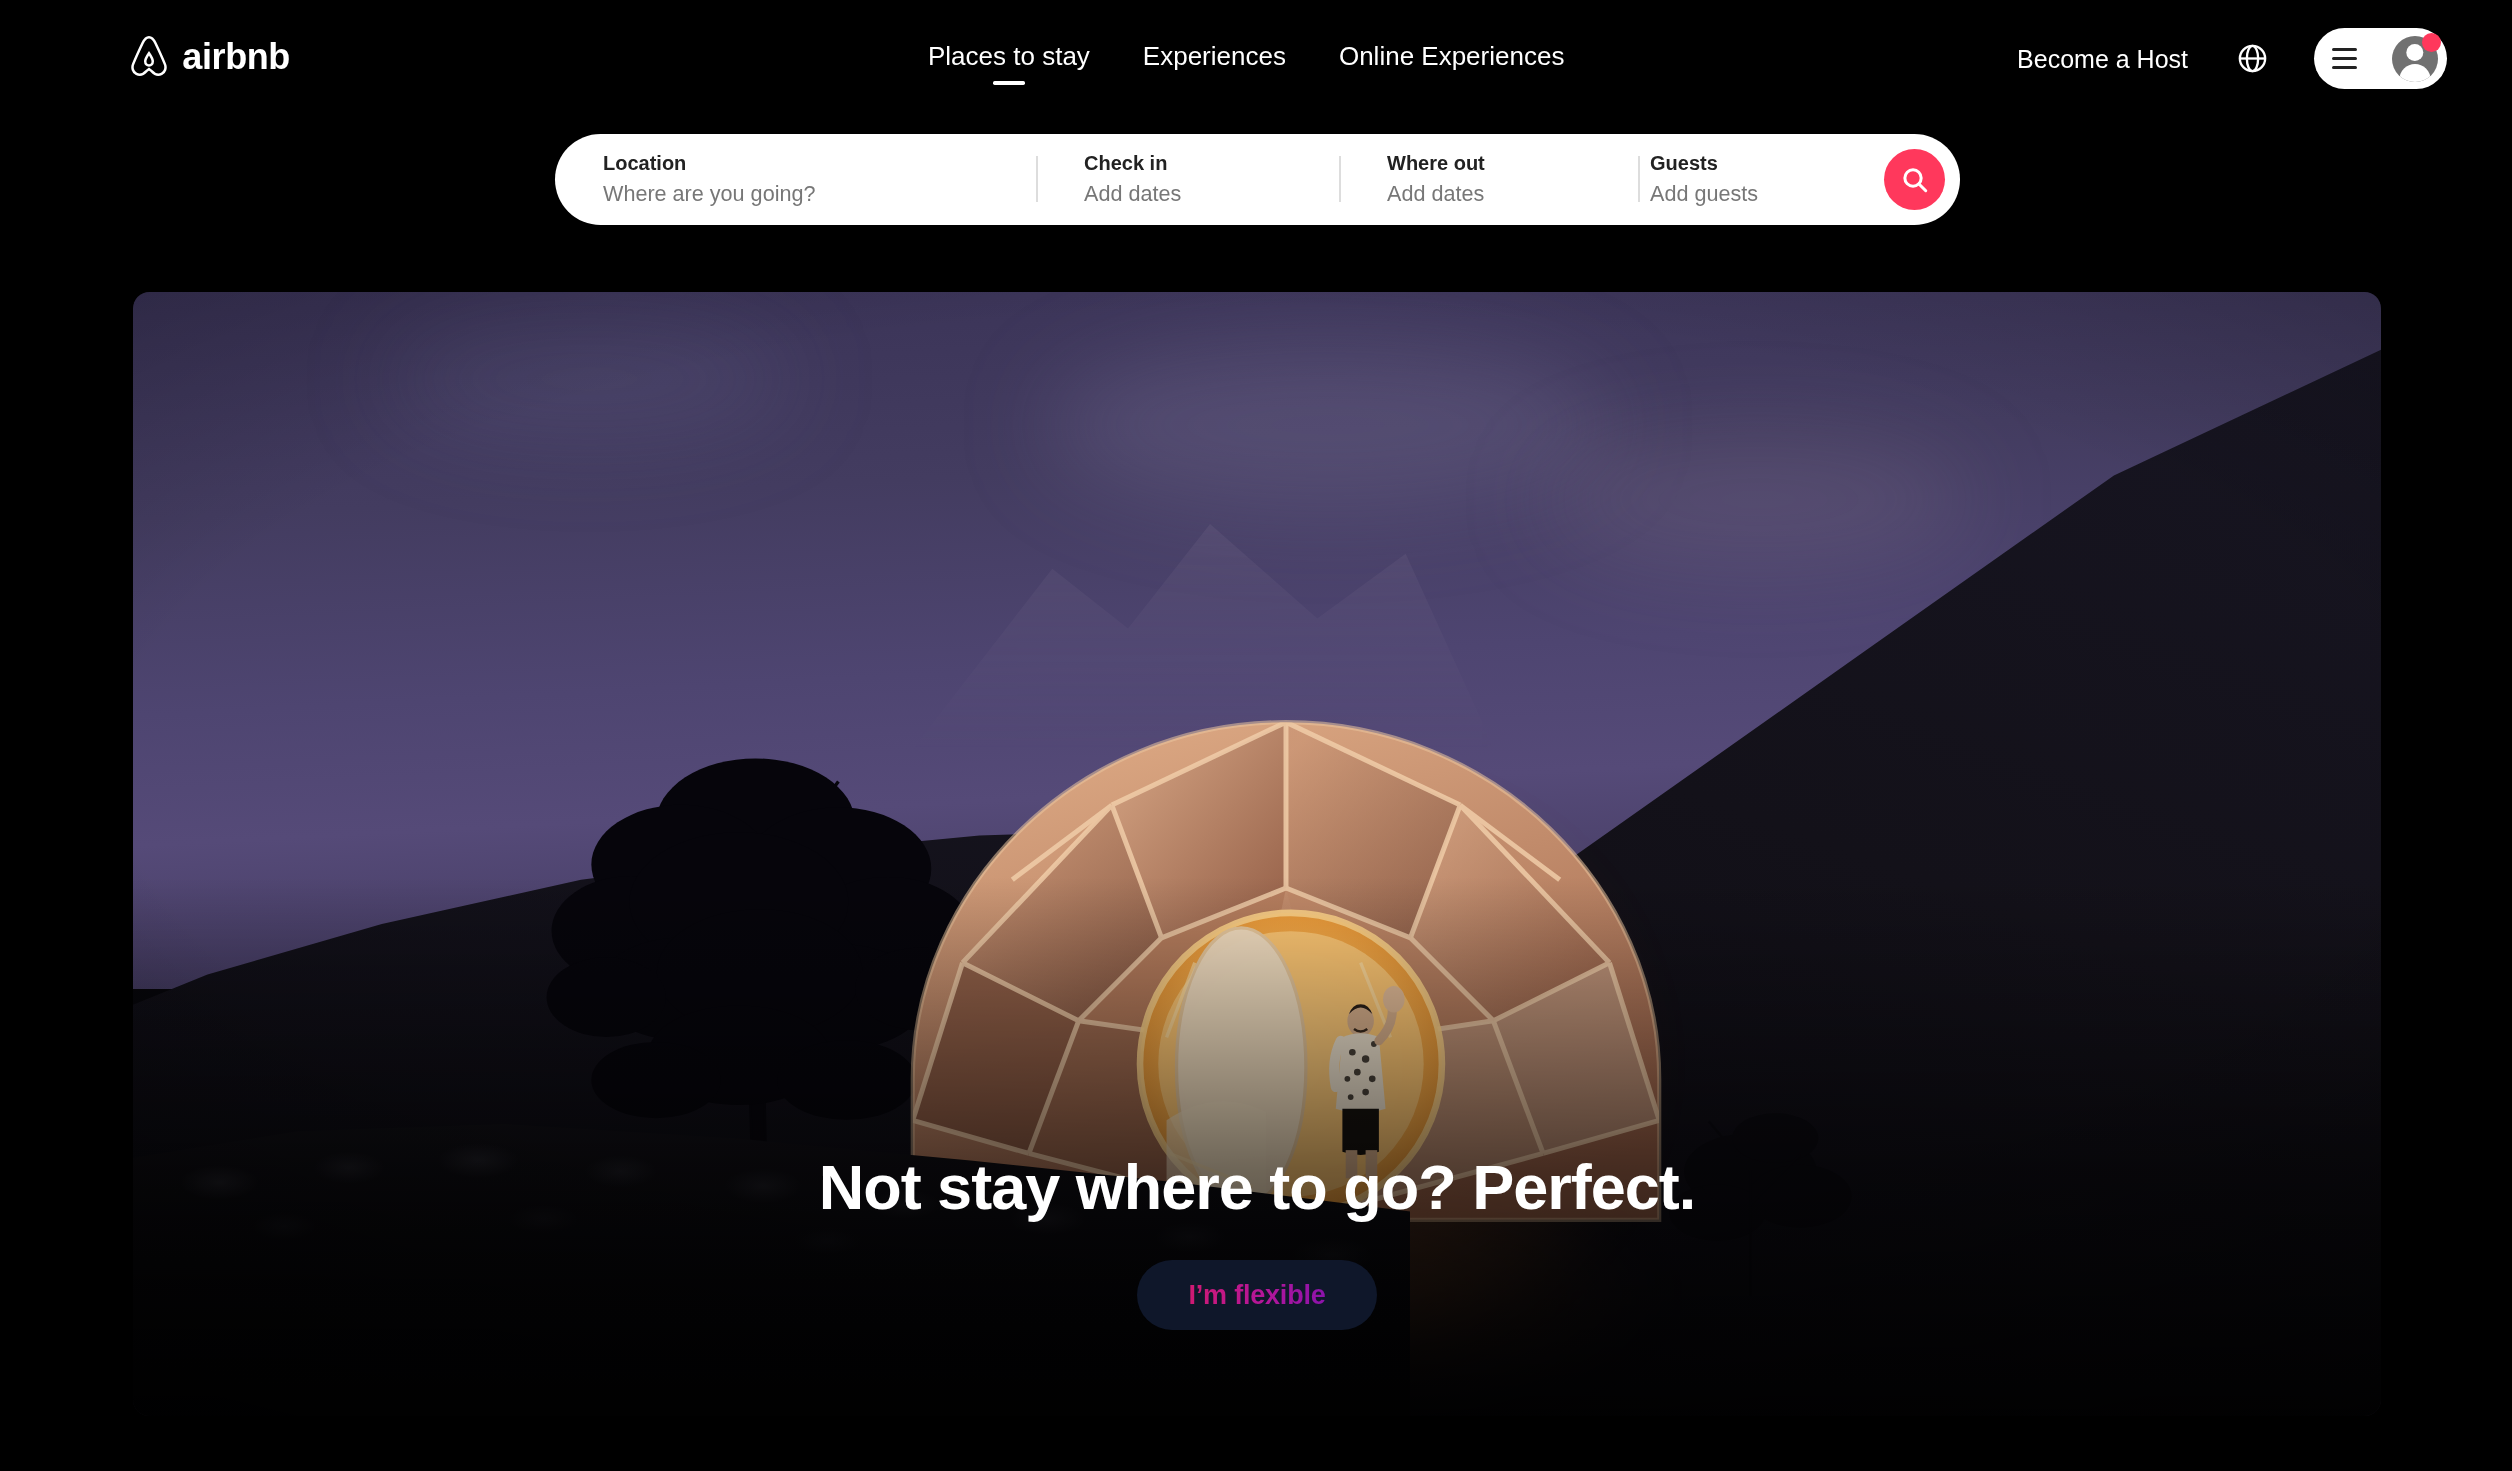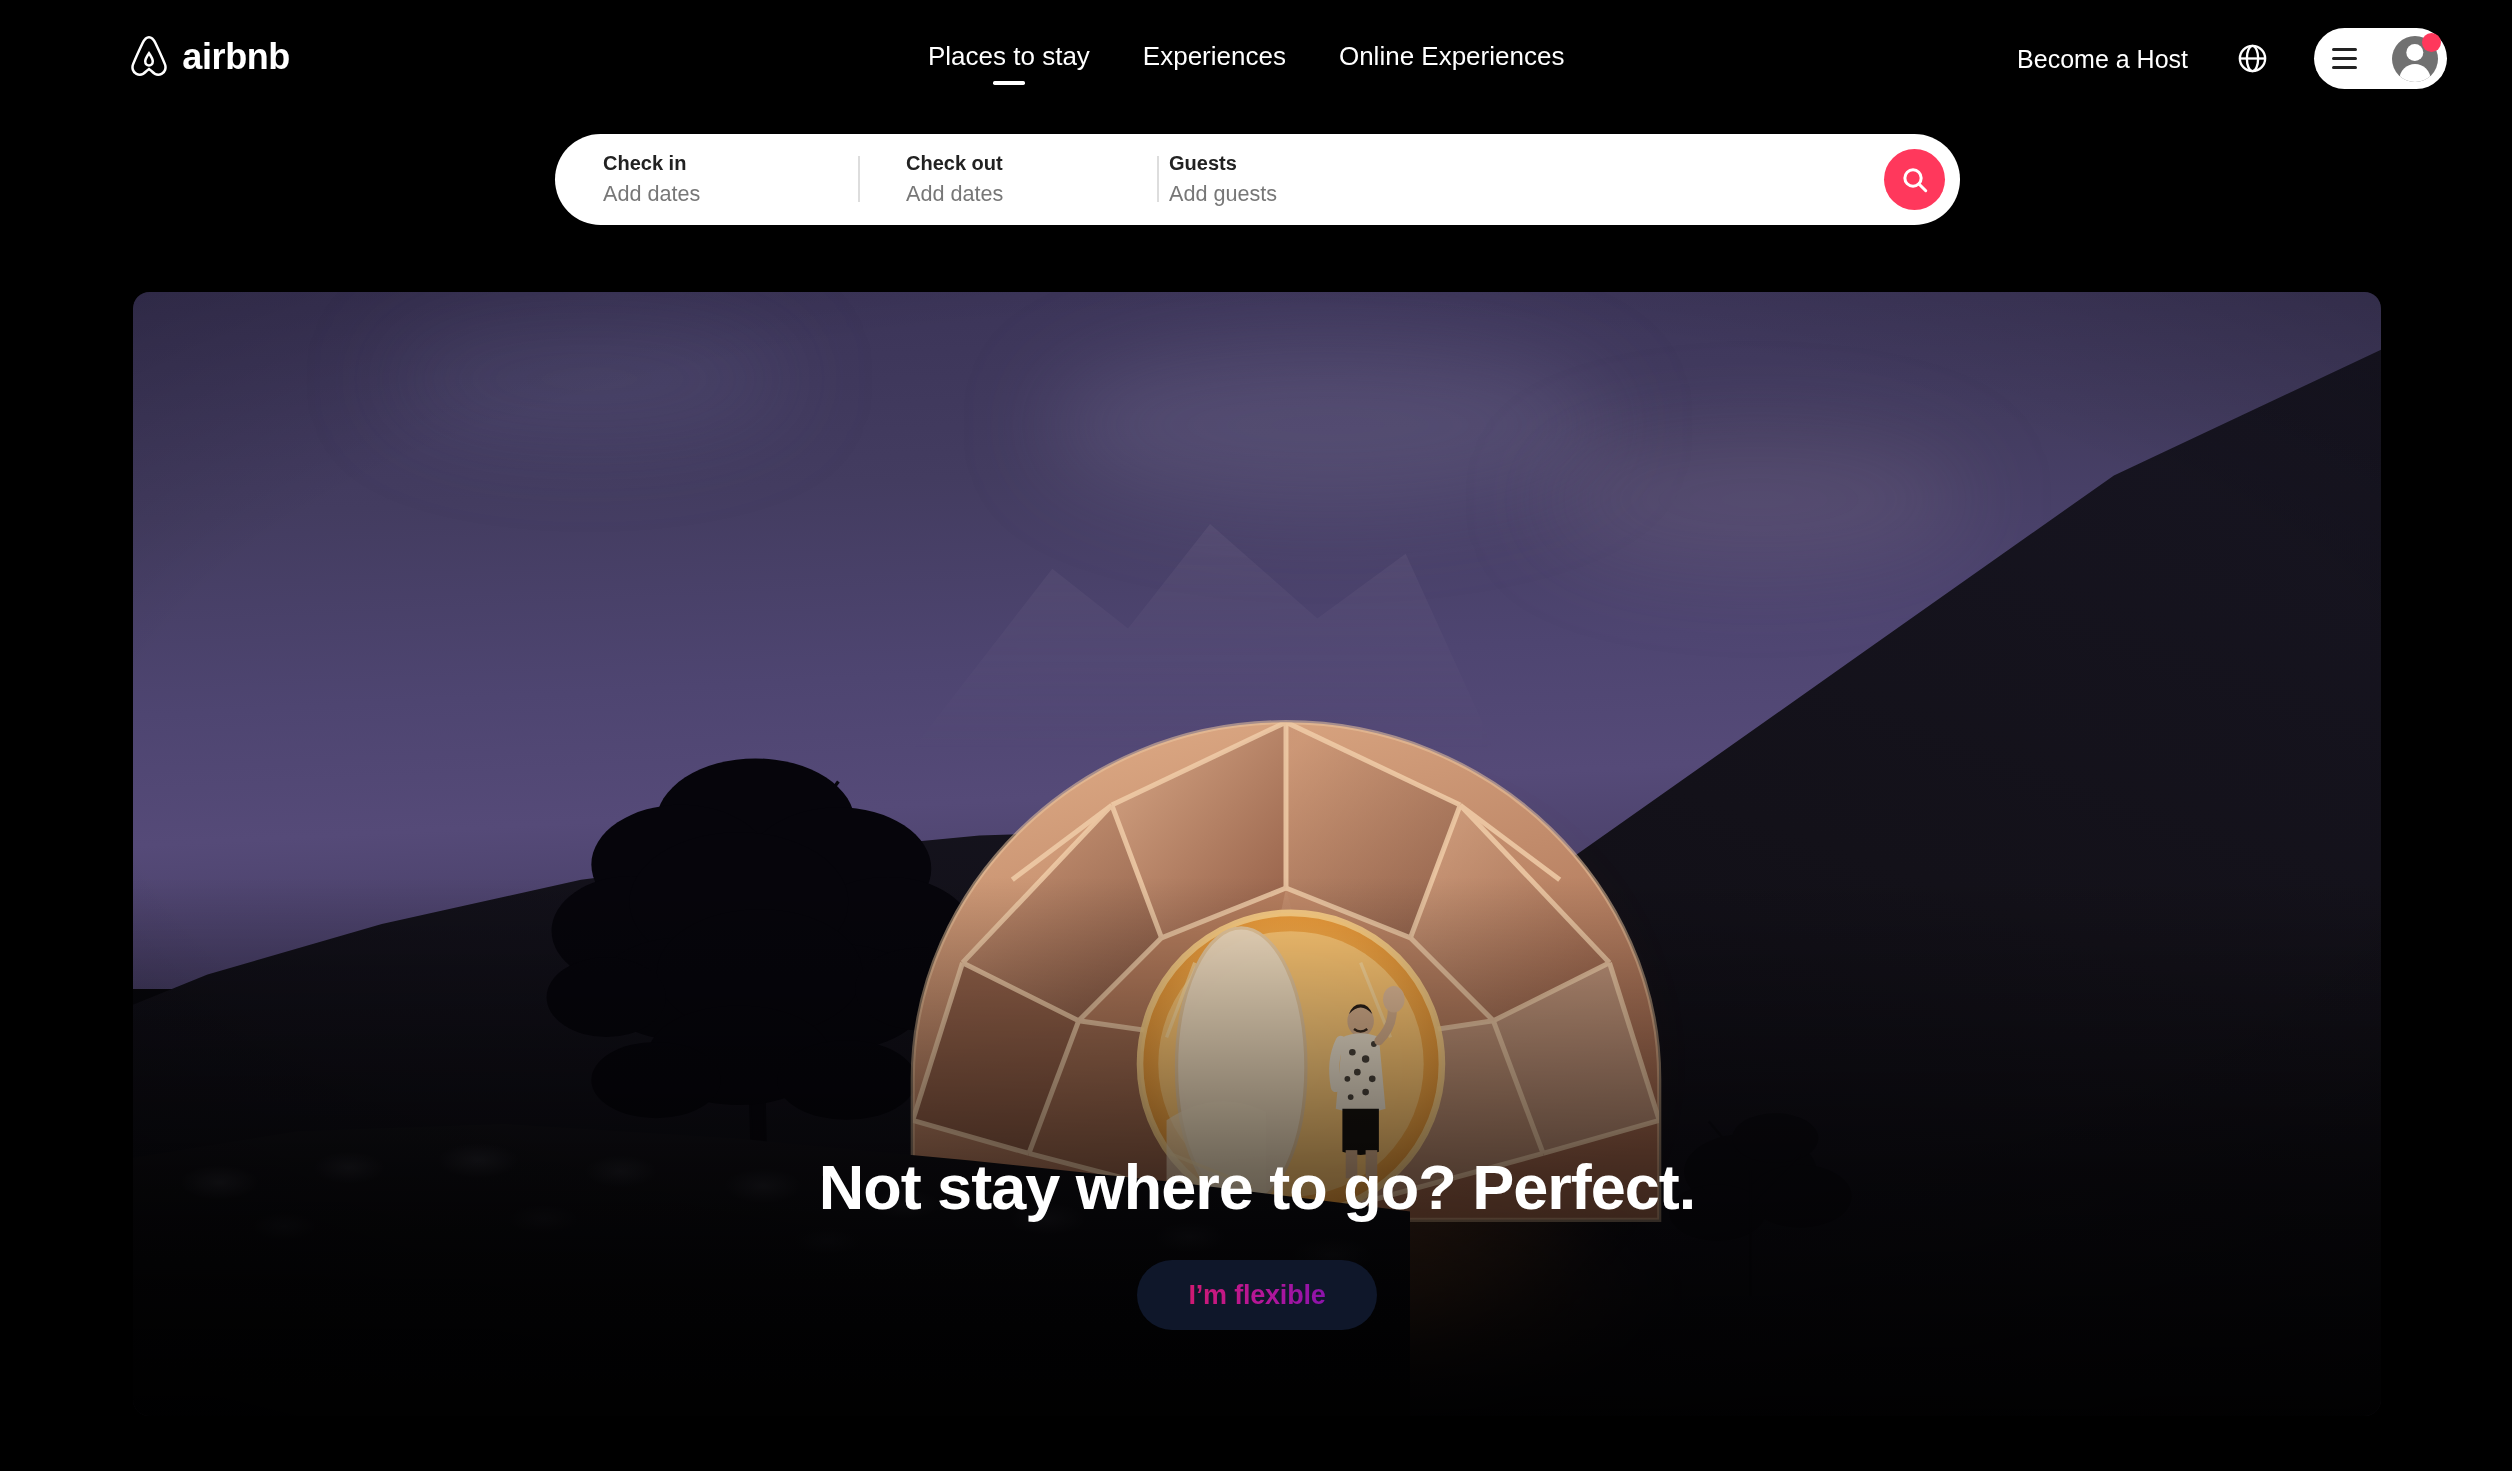--- a/index.html
+++ b/index.html
@@ -471,28 +471,32 @@
             <span class="body"></span>
           </span>
           <span class="notif-dot"></span>
         </span>
       </div>
     </div>
   </header>
 
   <div class="searchbar">
 
+    <div class="search-seg seg-location">
+      <div class="seg-label">Location</div>
+      <input class="seg-value" type="text" placeholder="Where are you going?" style="">
+    </div>
 
     <div class="search-seg seg-checkin">
       <div class="seg-label">Check in</div>
       <input class="seg-value" type="text" placeholder="Add dates" style="">
     </div>
 
     <div class="search-seg seg-checkout">
-      <div class="seg-label">Check out</div>
+      <div class="seg-label">Where out</div>
       <input class="seg-value" type="text" placeholder="Add dates" style="">
     </div>
 
     <div class="search-seg seg-guests">
       <div class="seg-label">Guests</div>
       <input class="seg-value" type="text" placeholder="Add guests" style="">
     </div>
 
     <button class="search-btn">
       <span>

